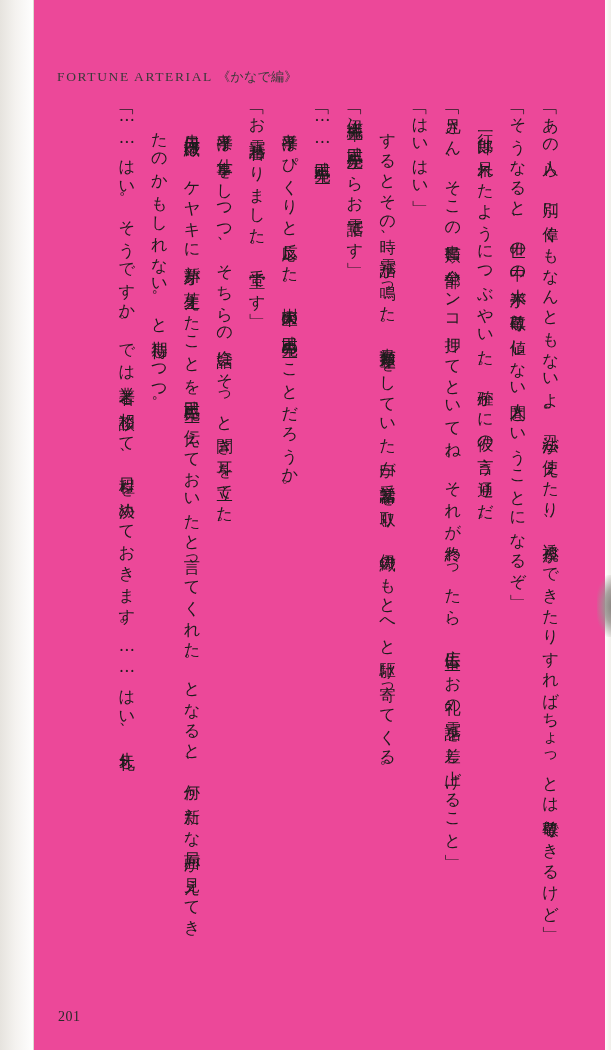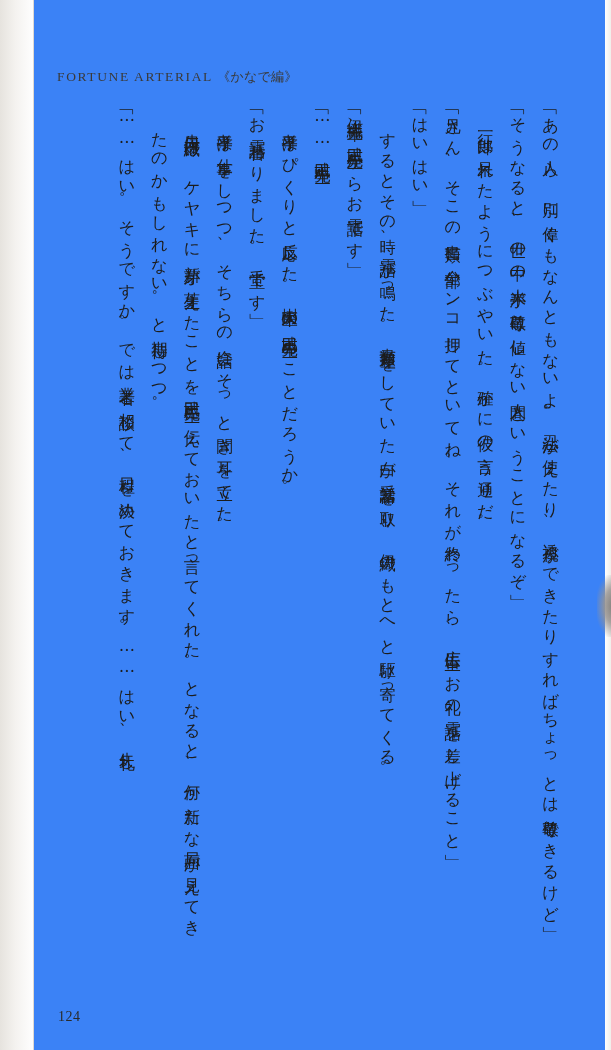--- a/index.html
+++ b/index.html
@@ -12,21 +12,21 @@
     height: 1050px;
     overflow: hidden;
     font-family: "Liberation Serif", "DejaVu Serif", serif;
     color: #1a1a1a;
     position: relative;
   }
 
   .page {
     position: absolute;
     inset: 0;
-    background: #3b82f6;
+    background: #ec4899;
   }
 
   
   .gutter-shade {
     position: absolute;
     left: 0;
     top: 0;
     width: 34px;
     height: 100%;
     background: linear-gradient(to right, #e6e3de 0%, #f4f2ef 45%, #ffffff 100%);
@@ -144,15 +144,15 @@
     <p class="indent">するとその時、電話が鳴った。書類整理をしていた白が受話器を取り、伊織のもとへと駆け寄ってくる。</p>
     <p>「伊織先輩、武田先生からお電話です」</p>
     <p>「……武田先生」</p>
     <p class="indent">孝平はぴくりと反応した。樹木医の武田先生のことだろうか。</p>
     <p>「お電話替わりました。千堂です」</p>
     <p class="indent">孝平は仕事をしつつ、そちらの会話にそっと聞き耳を立てた。</p>
     <p class="indent">先日伊織は、ケヤキに新芽が芽生えたことを武田先生に伝えておいたと言ってくれた。となると、何か新たな局面が見えてきたのかもしれない。と期待しつつ。</p>
     <p>「……はい。そうですか。では業者と相談して、日程を決めておきます。……はい、失礼し</p>
   </div>
 
-  <div class="page-number">124</div>
+  <div class="page-number">201</div>
 
 </div>
 
 </body></html>

